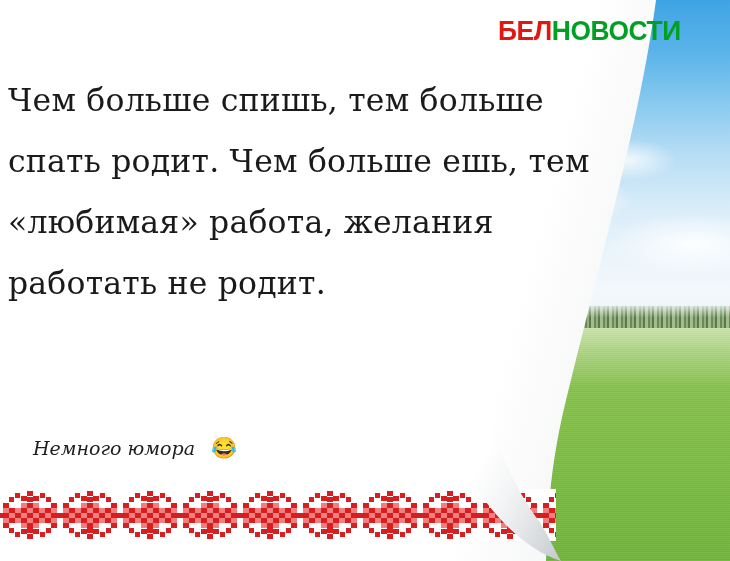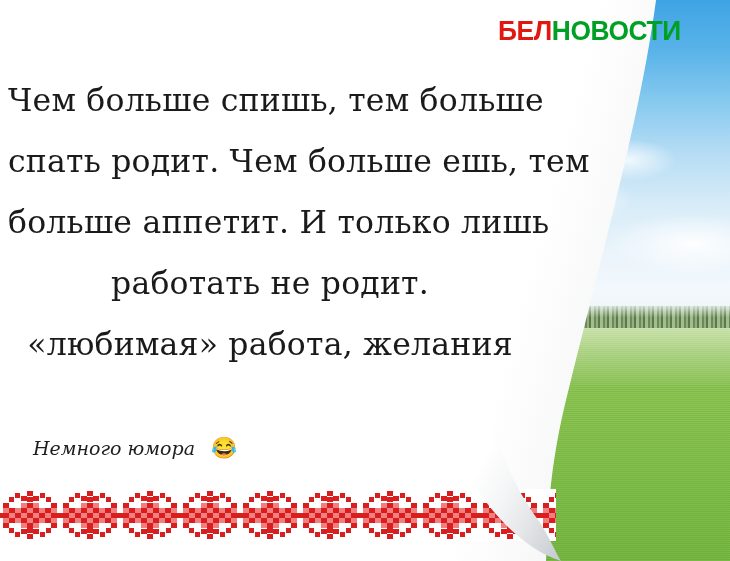--- a/index.html
+++ b/index.html
@@ -145,21 +145,21 @@
   }
   .logo .bel { color: #e0180f; }
   .logo .novosti { color: #00a024; }
 
   
   .quote {
     position: absolute;
     left: 8px;
     top: 70px;
     width: 524px;
-    text-align: center;
+    text-align: left;
     color: #1a1a1a;
     font-family: "DejaVu Serif", "Liberation Serif", serif;
     font-size: 31.5px;
     line-height: 61px;
     letter-spacing: .2px;
   }
   .quote .line { display: block; white-space: nowrap; }
 
   
   .signature {
@@ -280,23 +280,22 @@
 
   <div class="page-curl"></div>
 
   <div class="logo">
     <span class="bel">БЕЛ</span><span class="novosti">НОВОСТИ</span>
   </div>
 
   <div class="quote">
     <span class="line">Чем больше спишь, тем больше</span>
     <span class="line">спать родит. Чем больше ешь, тем</span>
-    <span class="line">больше аппетит. И только лишь</span>
+    <span class="line">«любимая» работа, желания</span>
     <span class="line">работать не родит.</span>
-    <span class="line">«любимая» работа, желания</span>
   </div>
 
   <div class="signature">
     <span>Немного юмора</span>
     <span class="emoji">😂</span>
   </div>
 
 </div>
 
 </body></html>

